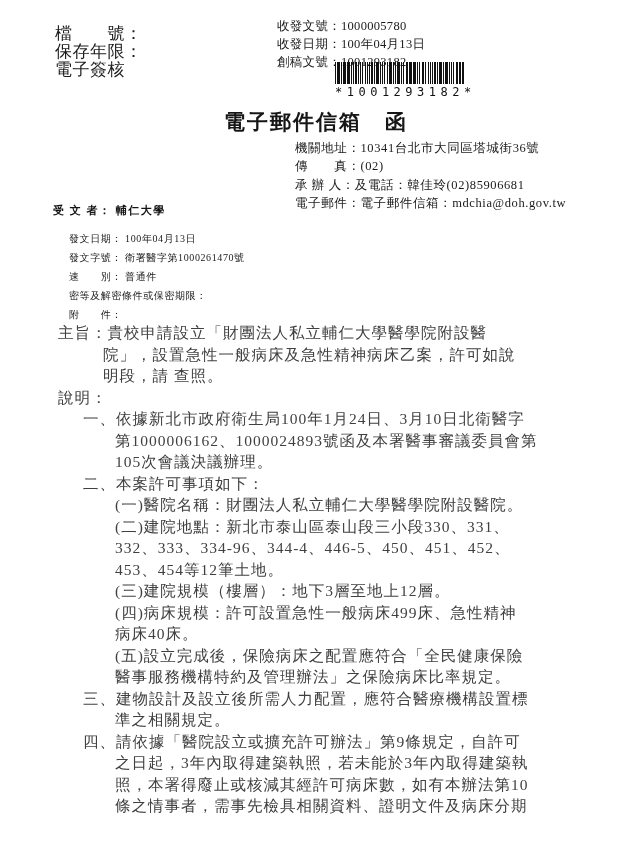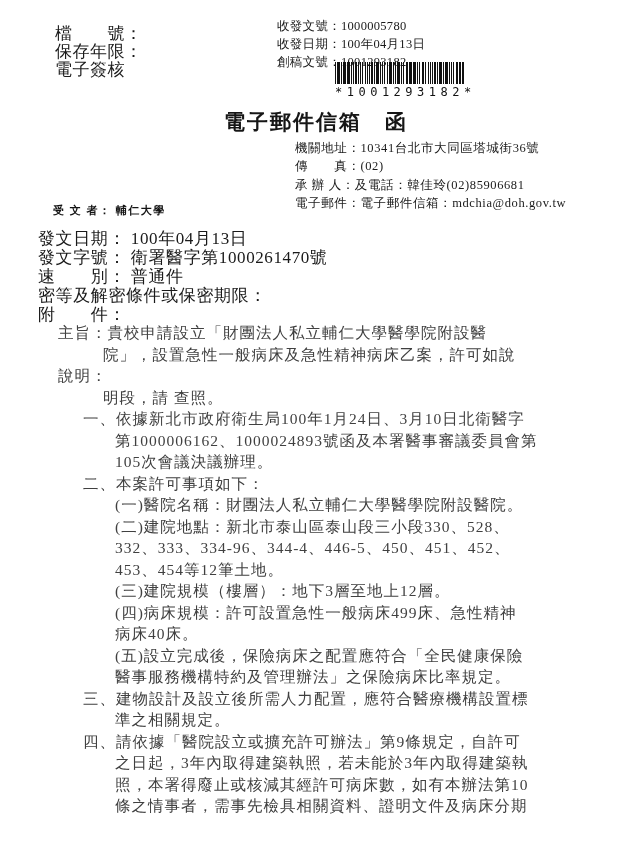--- a/index.html
+++ b/index.html
@@ -43,22 +43,22 @@
     position:absolute;left:258px;top:139px;
     font-size:12.5px;line-height:18.3px;letter-spacing:.6px;margin-left:37px;
   }
 
   
   .recipient{
     position:absolute;left:53px;top:203px;
     font-size:11px;font-weight:700;letter-spacing:1.5px;color:#141414;
   }
   .doc-meta{
-    position:absolute;left:38px;top:229px;
-    font-size:17px;line-height:19px;letter-spacing:.6px;
+    position:absolute;left:69px;top:229px;
+    font-size:10px;line-height:19px;letter-spacing:.6px;
   }
 
   
   .body-text{
     position:absolute;left:58px;top:322px;width:540px;
     font-size:15.5px;line-height:21.5px;letter-spacing:1px;
     color:#404040;
   }
   .body-text .bline{white-space:nowrap;}
   .l0{padding-left:0;}
@@ -153,28 +153,28 @@
       <div class="mline">發文日期： 100年04月13日</div>
       <div class="mline">發文字號： 衛署醫字第1000261470號</div>
       <div class="mline">速　　別： 普通件</div>
       <div class="mline">密等及解密條件或保密期限：</div>
       <div class="mline">附　　件：</div>
     </div>
 
   <div class="body-text">
       <div class="bline l0">主旨：貴校申請設立「財團法人私立輔仁大學醫學院附設醫</div>
       <div class="bline cont">院」，設置急性一般病床及急性精神病床乙案，許可如說</div>
+      <div class="bline cont">明段，請 查照。</div>
       <div class="bline l0">說明：</div>
-      <div class="bline cont">明段，請 查照。</div>
       <div class="bline l1">一、依據新北市政府衛生局100年1月24日、3月10日北衛醫字</div>
       <div class="bline l2">第1000006162、1000024893號函及本署醫事審議委員會第</div>
       <div class="bline l2">105次會議決議辦理。</div>
       <div class="bline l1">二、本案許可事項如下：</div>
       <div class="bline l2">(一)醫院名稱：財團法人私立輔仁大學醫學院附設醫院。</div>
-      <div class="bline l2">(二)建院地點：新北市泰山區泰山段三小段330、528、</div>
+      <div class="bline l2">(二)建院地點：新北市泰山區泰山段三小段330、331、</div>
       <div class="bline l2">332、333、334-96、344-4、446-5、450、451、452、</div>
       <div class="bline l2">453、454等12筆土地。</div>
       <div class="bline l2">(三)建院規模（樓層）：地下3層至地上12層。</div>
       <div class="bline l2">(四)病床規模：許可設置急性一般病床499床、急性精神</div>
       <div class="bline l2">病床40床。</div>
       <div class="bline l2">(五)設立完成後，保險病床之配置應符合「全民健康保險</div>
       <div class="bline l2">醫事服務機構特約及管理辦法」之保險病床比率規定。</div>
       <div class="bline l1">三、建物設計及設立後所需人力配置，應符合醫療機構設置標</div>
       <div class="bline l2">準之相關規定。</div>
       <div class="bline l1">四、請依據「醫院設立或擴充許可辦法」第9條規定，自許可</div>

